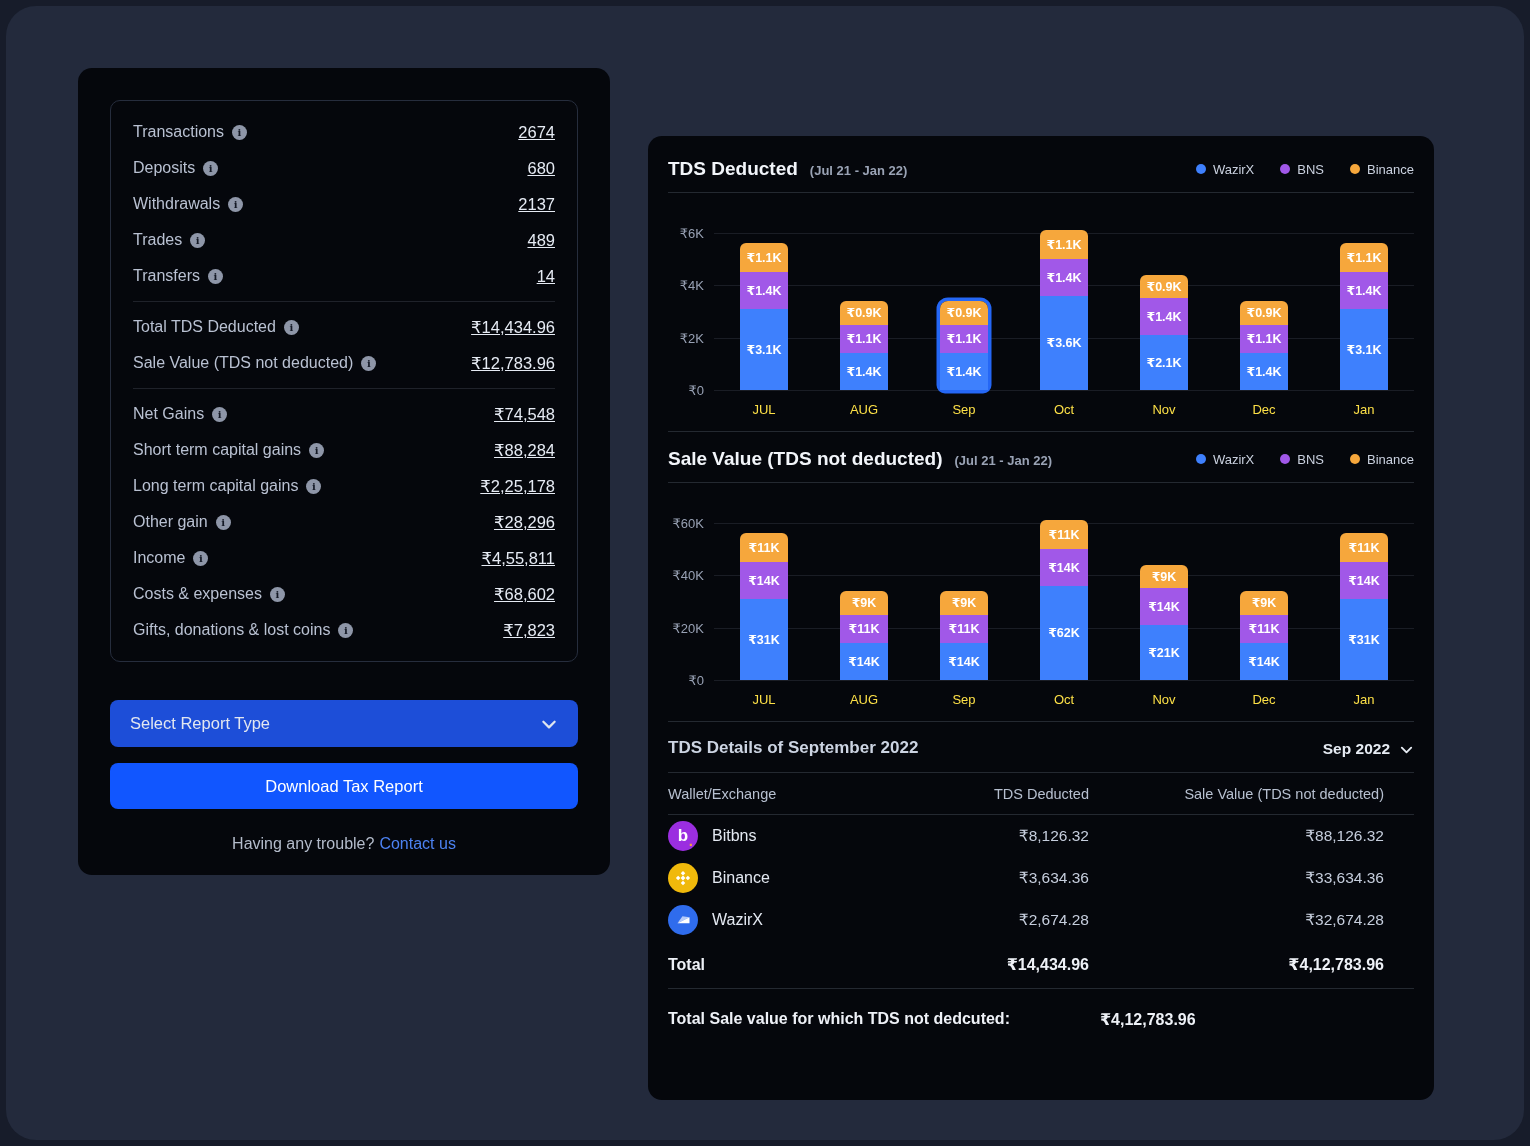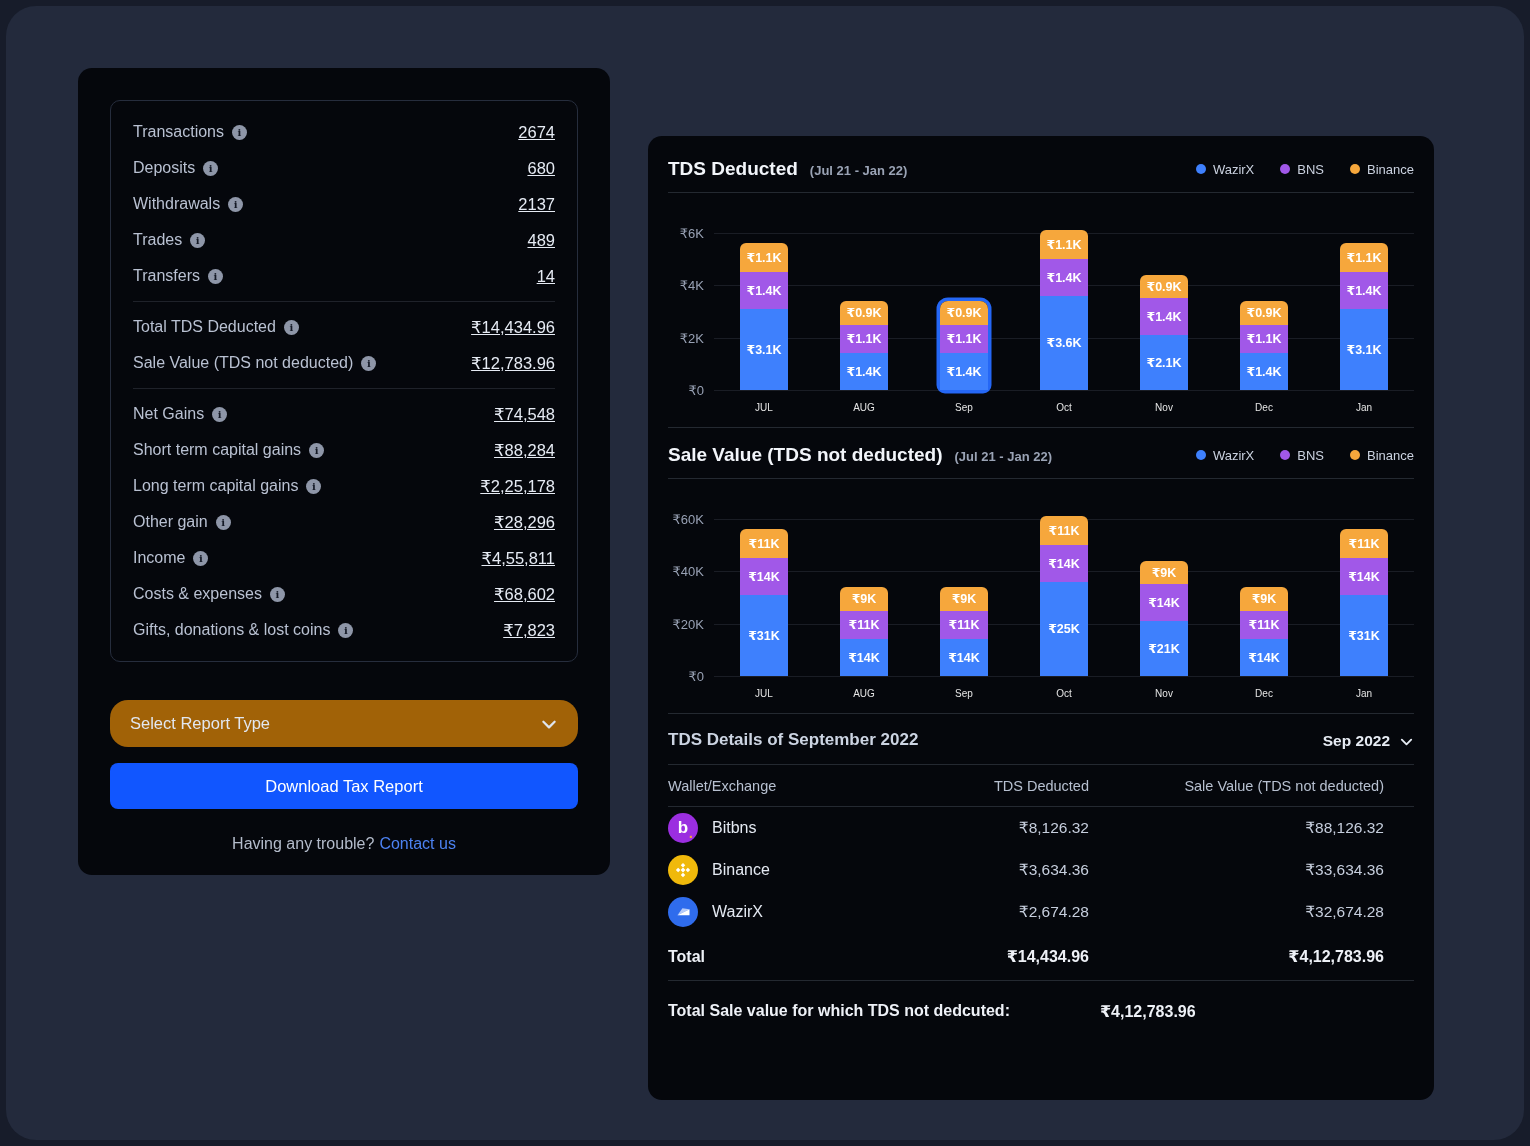--- a/index.html
+++ b/index.html
@@ -11,21 +11,21 @@
   
   .left-card { left:72px; top:62px; width:532px; height:807px; padding:32px; }
   .stats-box { border:1px solid #262d3d; border-radius:10px; padding:13px 22px; }
   .stat-row { display:flex; align-items:center; justify-content:space-between; height:36px;gap:16px; }
   .stat-label { color:#b9c1d2; font-size:16px; display:flex; align-items:center; gap:8px; white-space:nowrap; }
   .stat-value { color:#e6ebf4; font-size:16.5px;text-decoration:underline; }
   .info { width:15px; height:15px; border-radius:50%; background:#8e96a8; color:#141925;
     font-size:10px; font-weight:bold; display:inline-flex; align-items:center; justify-content:center;
     font-family:"DejaVu Serif",serif; flex:0 0 15px; }
   .divider { border-top:1px solid rgba(148,163,184,.18); margin:7px 0; }
-  .select { margin-top:38px; height:47px; background:#a16207; border-radius:18px; display:flex;
+  .select { margin-top:38px; height:47px; background:#1d4ed8; border-radius:8px; display:flex;
     align-items:center; justify-content:space-between; padding:0 20px; color:#e2e7f0; font-size:16.5px; cursor:pointer; }
   .select svg { color:#dfe5ee; }
   .download-btn { margin-top:16px; width:100%; height:46px; background:#1156ff; border:none; border-radius:8px;
     color:#fff; font-size:16.5px; font-family:inherit; cursor:pointer; }
   .trouble { margin-top:26px; text-align:center; font-size:16px; color:#b4bccb; }
   .trouble a { color:#4c82f2; text-decoration:none; margin-left:5px; cursor:pointer; }
 
   
   .right-card { left:642px; top:130px; width:786px; height:964px; padding:14px 20px 0 20px; }
   .sec-head { display:flex; align-items:center; padding:8px 0 12px 0; border-bottom:1px solid rgba(148,163,184,.22); }
@@ -43,21 +43,21 @@
   .gridline { position:absolute; left:0; right:0; height:1px; background:rgba(148,163,184,.15); }
   .slots { position:absolute; inset:0; display:flex; align-items:flex-end; }
   .slot { flex:1; display:flex; justify-content:center; align-items:flex-end; height:100%; }
   .bar { width:48px; display:flex; flex-direction:column-reverse; cursor:pointer; }
   .bar .seg { display:flex; align-items:center; justify-content:center; color:#fff; font-size:12.5px; font-weight:600;
     overflow:hidden; white-space:nowrap; }
   .bar .seg:last-child { border-radius:6px 6px 0 0; }
   .bar.selected { box-shadow:0 0 0 3.5px #2567f5; border-radius:8px 8px 5px 5px; }
   .bar.selected .seg:last-child { border-radius:8px 8px 0 0; }
   .xlabels { display:flex; margin:12px 0 0 46px; }
-  .xlabels span { flex:1; text-align:center; color:#e5e5e5; font-size:10px; }
+  .xlabels span { flex:1; text-align:center; color:#fde047; font-size:13px; }
 
   
   .details-head { display:flex; align-items:flex-end; padding:16px 0 14px 0; border-bottom:1px solid rgba(148,163,184,.22);gap:12px; }
   .details-title { color:#ccd4e2; font-size:17px; font-weight:bold; }
   .month-select { margin-left:auto; display:flex; align-items:center; gap:9px; color:#e6ebf3; font-size:15.5px;
     font-weight:bold; cursor:pointer; }
   .t-row { display:flex; align-items:center; }
   .c-name { flex:1; display:flex; align-items:center; gap:14px; }
   .c-tds { width:190px; text-align:right; }
   .c-sale { width:325px; text-align:right; padding-right:30px; }
@@ -301,21 +301,21 @@
               </div>
               <div class="slot">
                 <div class="bar">
                   <div class="seg" style="height: 36.6333px; background: rgb(62, 128, 253);">₹14K</div>
                   <div class="seg" style="height: 28.7833px; background: rgb(161, 88, 232);">₹11K</div>
                   <div class="seg" style="height: 23.55px; background: rgb(246, 167, 60);">₹9K</div>
                 </div>
               </div>
               <div class="slot">
                 <div class="bar">
-                  <div class="seg" style="height: 94.2px; background: rgb(62, 128, 253);">₹25K</div>
+                  <div class="seg" style="height: 94.2px; background: rgb(62, 128, 253);">₹62K</div>
                   <div class="seg" style="height: 36.6333px; background: rgb(161, 88, 232);">₹14K</div>
                   <div class="seg" style="height: 28.7833px; background: rgb(246, 167, 60);">₹11K</div>
                 </div>
               </div>
               <div class="slot">
                 <div class="bar">
                   <div class="seg" style="height: 54.95px; background: rgb(62, 128, 253);">₹21K</div>
                   <div class="seg" style="height: 36.6333px; background: rgb(161, 88, 232);">₹14K</div>
                   <div class="seg" style="height: 23.55px; background: rgb(246, 167, 60);">₹9K</div>
                 </div>

